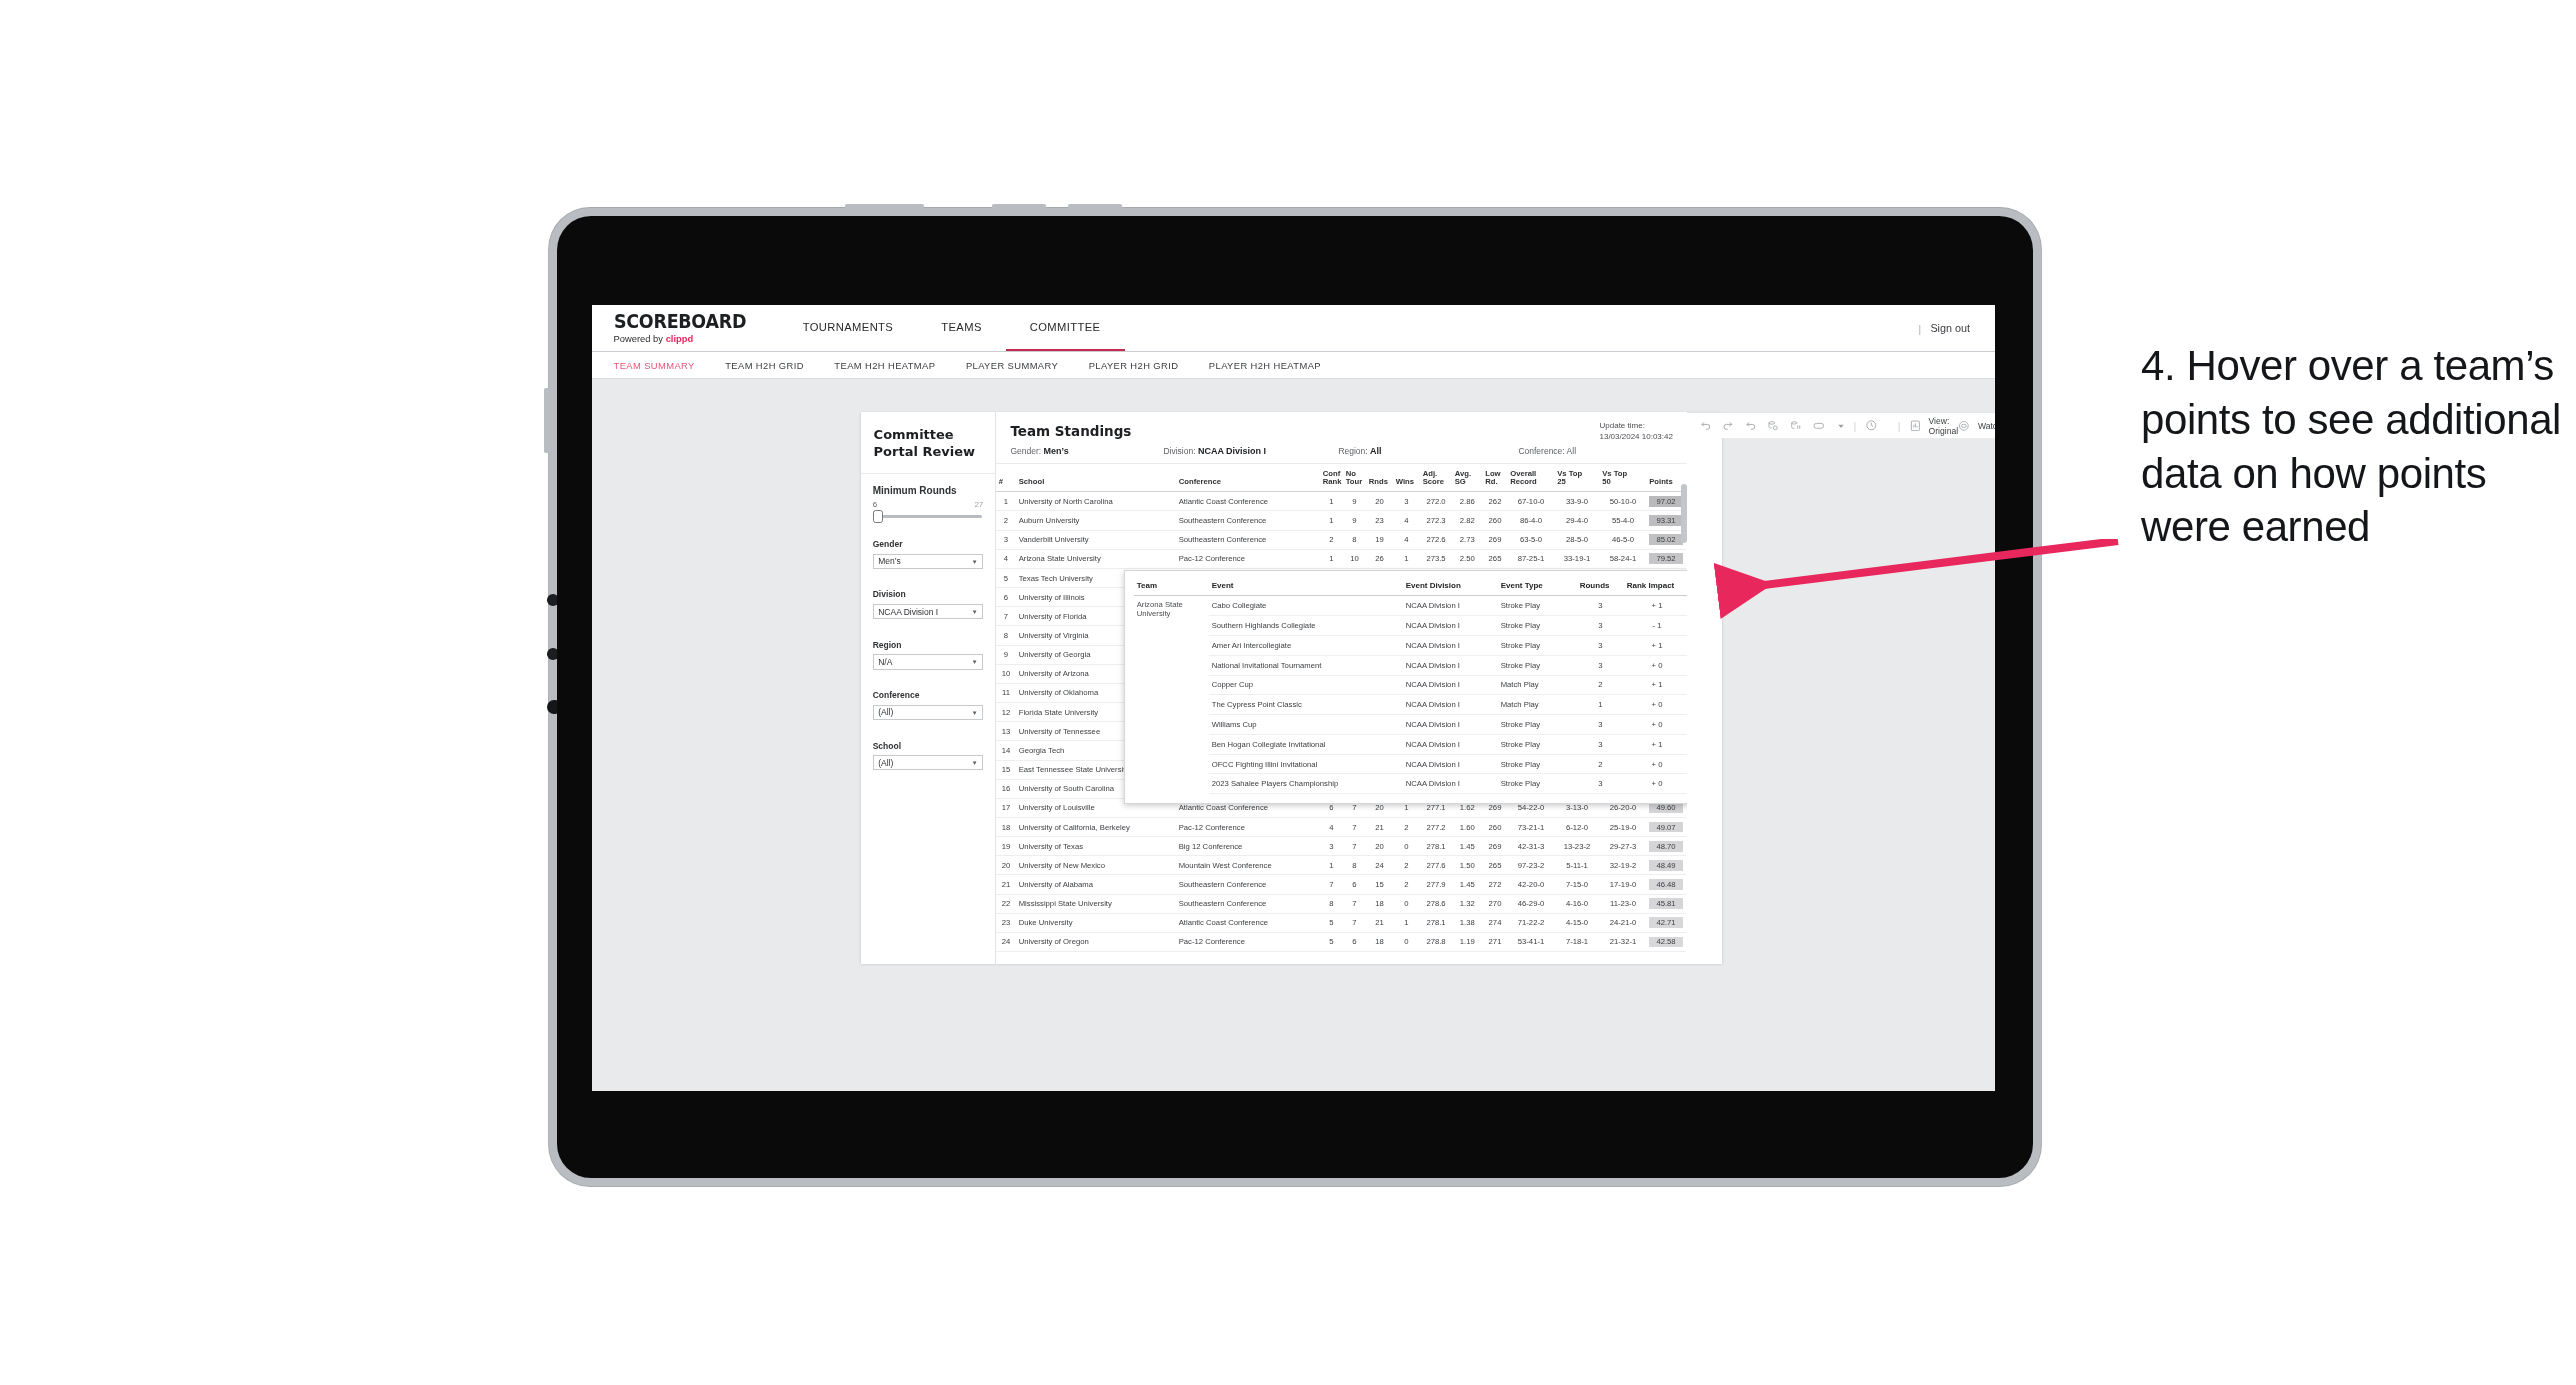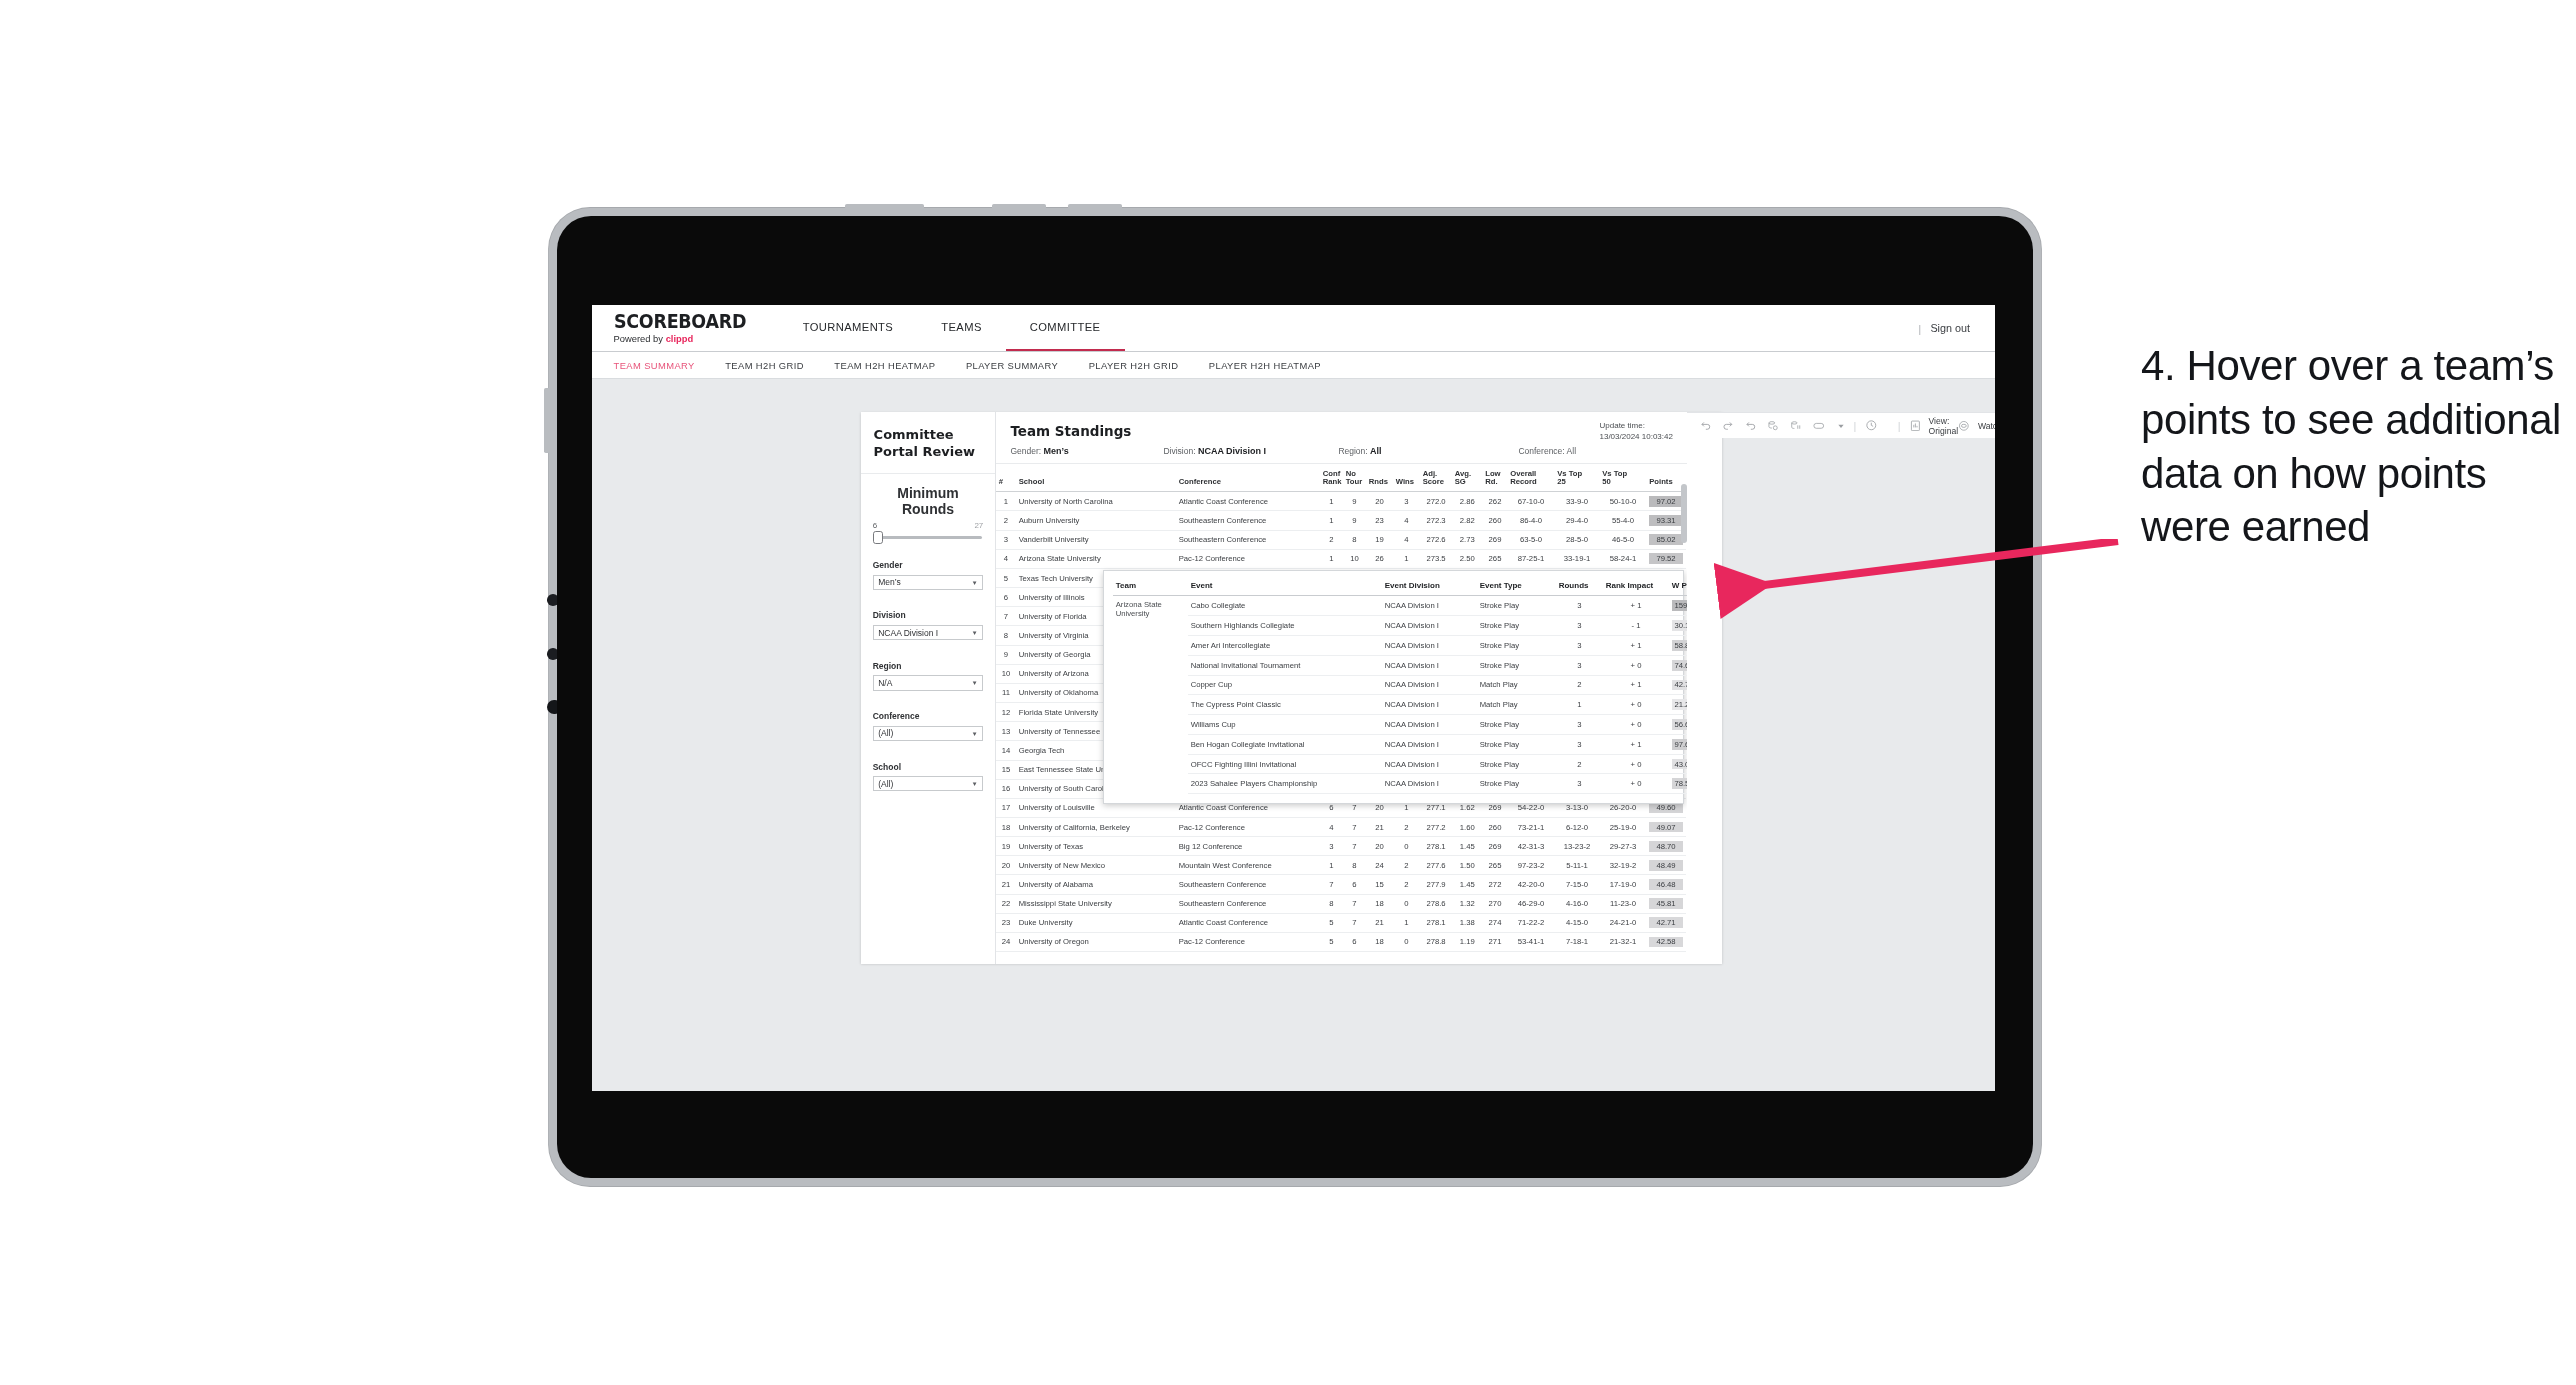--- a/index.html
+++ b/index.html
@@ -105,21 +105,21 @@
   #rail { width: 135px; border-right: 0.9px solid #e2e4e7; display:flex; flex-direction:column; }
   #rail-title {
     padding: 15.3px 12.6px 12.6px 12.6px;
     font-family: "DejaVu Sans", sans-serif;
     font-size: 13px; font-weight: 700; color: #1d1f22; line-height: 1.28;
     border-bottom: 0.9px solid #e9ebed;
   }
   #rail-filters { padding: 10.8px 11.7px 0 11.7px; }
   .f-block { margin-bottom: 20.6px; }
   .f-label { font-size: 8.5px; font-weight: 700; color: #2f3134; margin-bottom: 4.5px; }
-  .f-label.center { text-align:center; font-size: 14px; }
+  .f-label.center { text-align:left; font-size: 10px; }
   .slider-row { display:flex; justify-content:space-between; font-size: 8px; color:#5c5f63; margin-bottom: 1.8px; }
   .slider-row .hi { color:#9fa2a6; }
   .slider-track { position:relative; height: 3.6px; background:#b8bbbf; border-radius: 1.8px; margin: 5.4px 1.8px 0 1.8px; }
   .slider-knob {
     position:absolute; left:-1.8px; top:-4.5px; width: 10px; height: 12.6px;
     background:#ffffff; border: 1.4px solid #77797d; border-radius: 2.7px;
   }
   .f-select {
     height: 15.3px; border: 0.9px solid #c7cacd; background:#fff;
     display:flex; align-items:center; padding: 0 4.5px;
@@ -175,21 +175,21 @@
   .c-pts { width: 39px; }
 
   
   #tbl-scroll {
     position:absolute; right: 0px; top: 20px; width: 6.3px; height: 59px;
     background: #c3c6ca; border-radius: 3.6px;
   }
 
   
   #tooltip {
-    position:absolute; left: 107px; top: 106px; width: 581px;
+    position:absolute; left: 128px; top: 106px; width: 581px;
     background: #ffffff;
     border: 0.9px solid #d4d7da;
     box-shadow: 0 1.8px 6.3px rgba(0,0,0,.22);
     padding: 7.2px 9px 9px 9px;
     z-index: 30;
   }
   table.tt { width: 100%; border-collapse: collapse; table-layout: fixed; }
   table.tt th {
     font-size: 8px; font-weight: 700; color:#1d1f22; text-align:left;
     padding: 2.7px 2.7px 5.4px 2.7px; border-bottom: 0.9px solid #c9ccd0;

